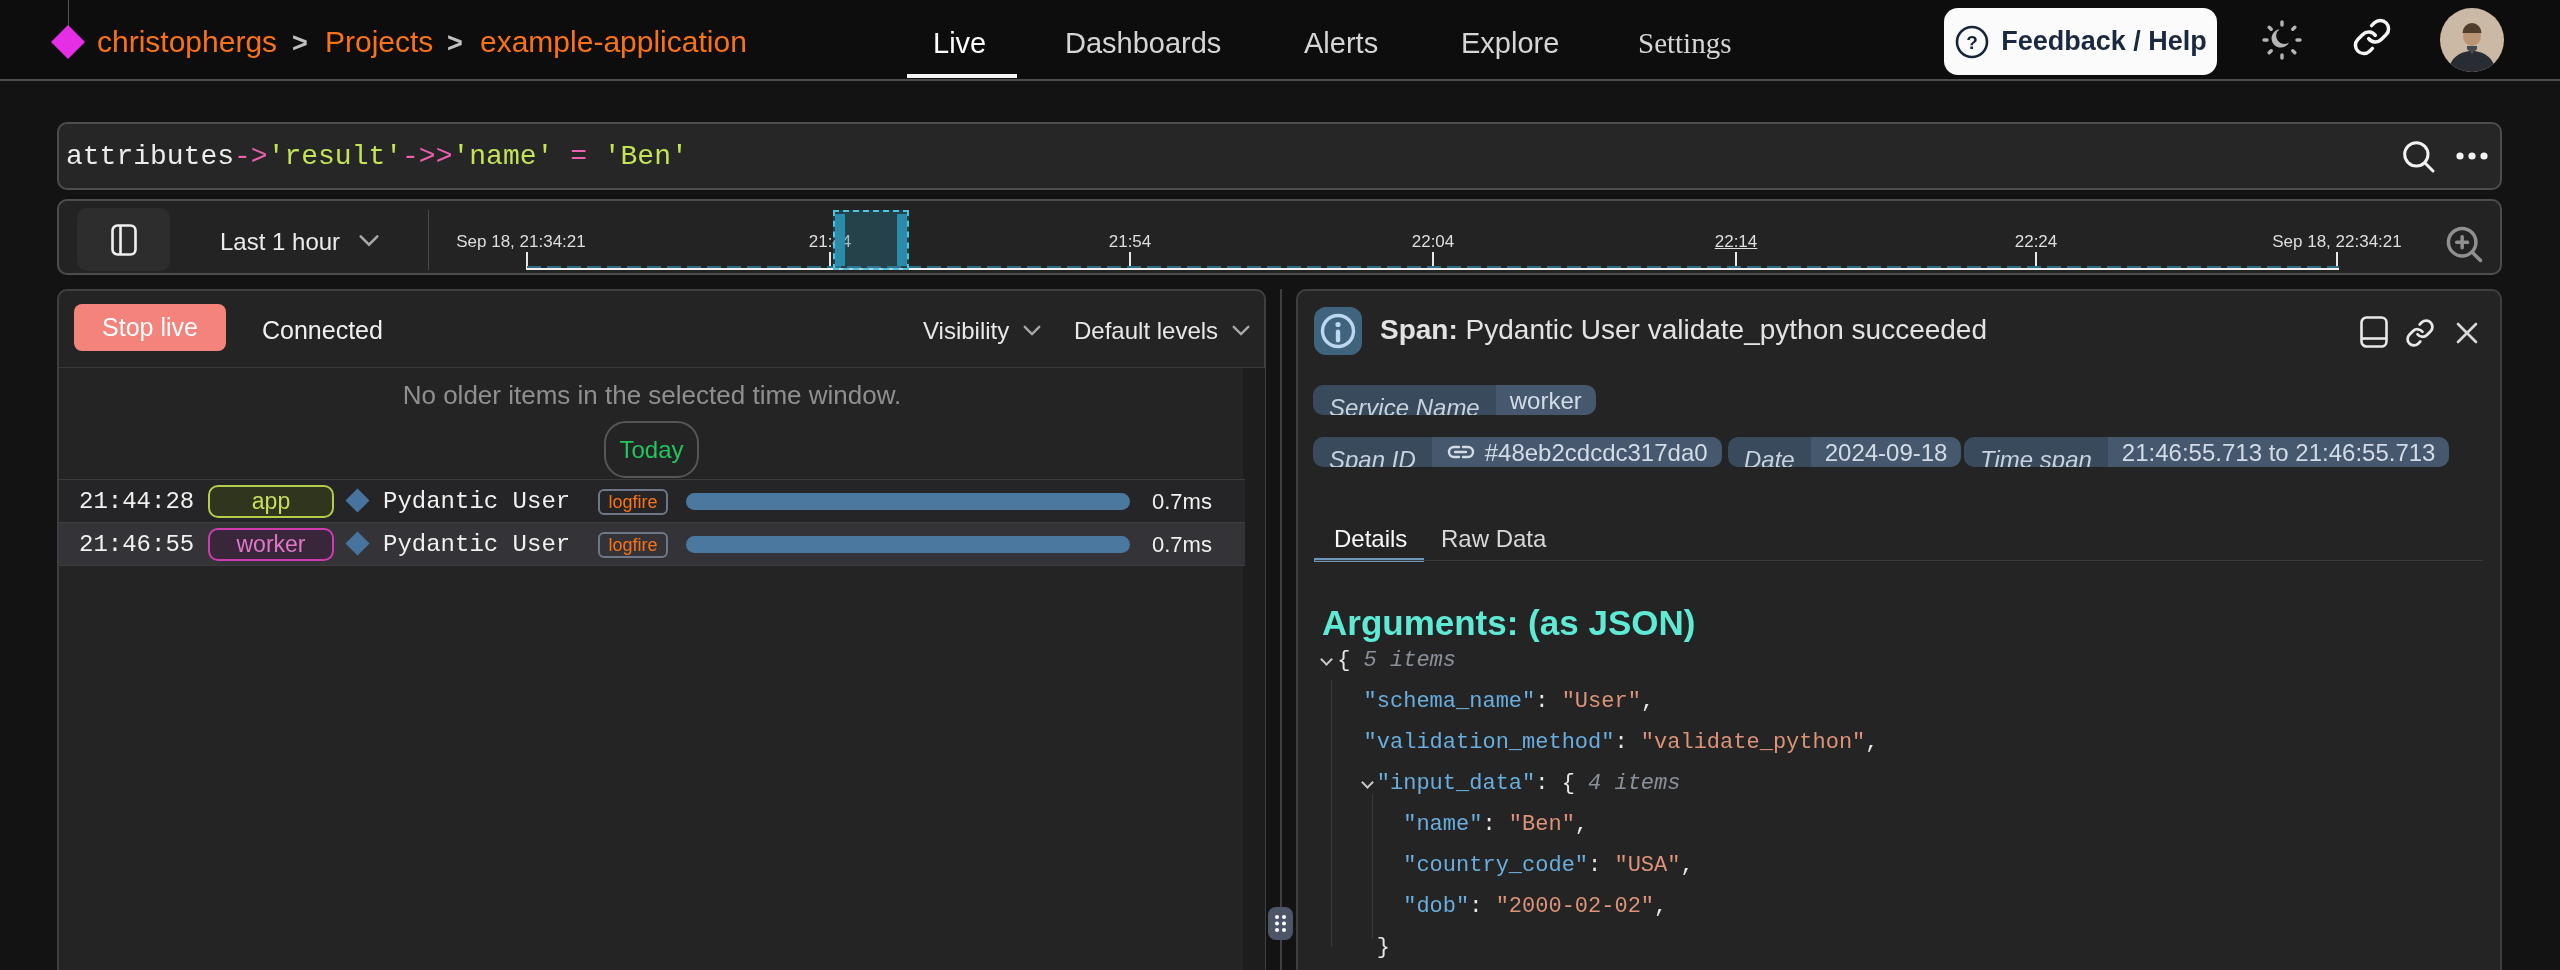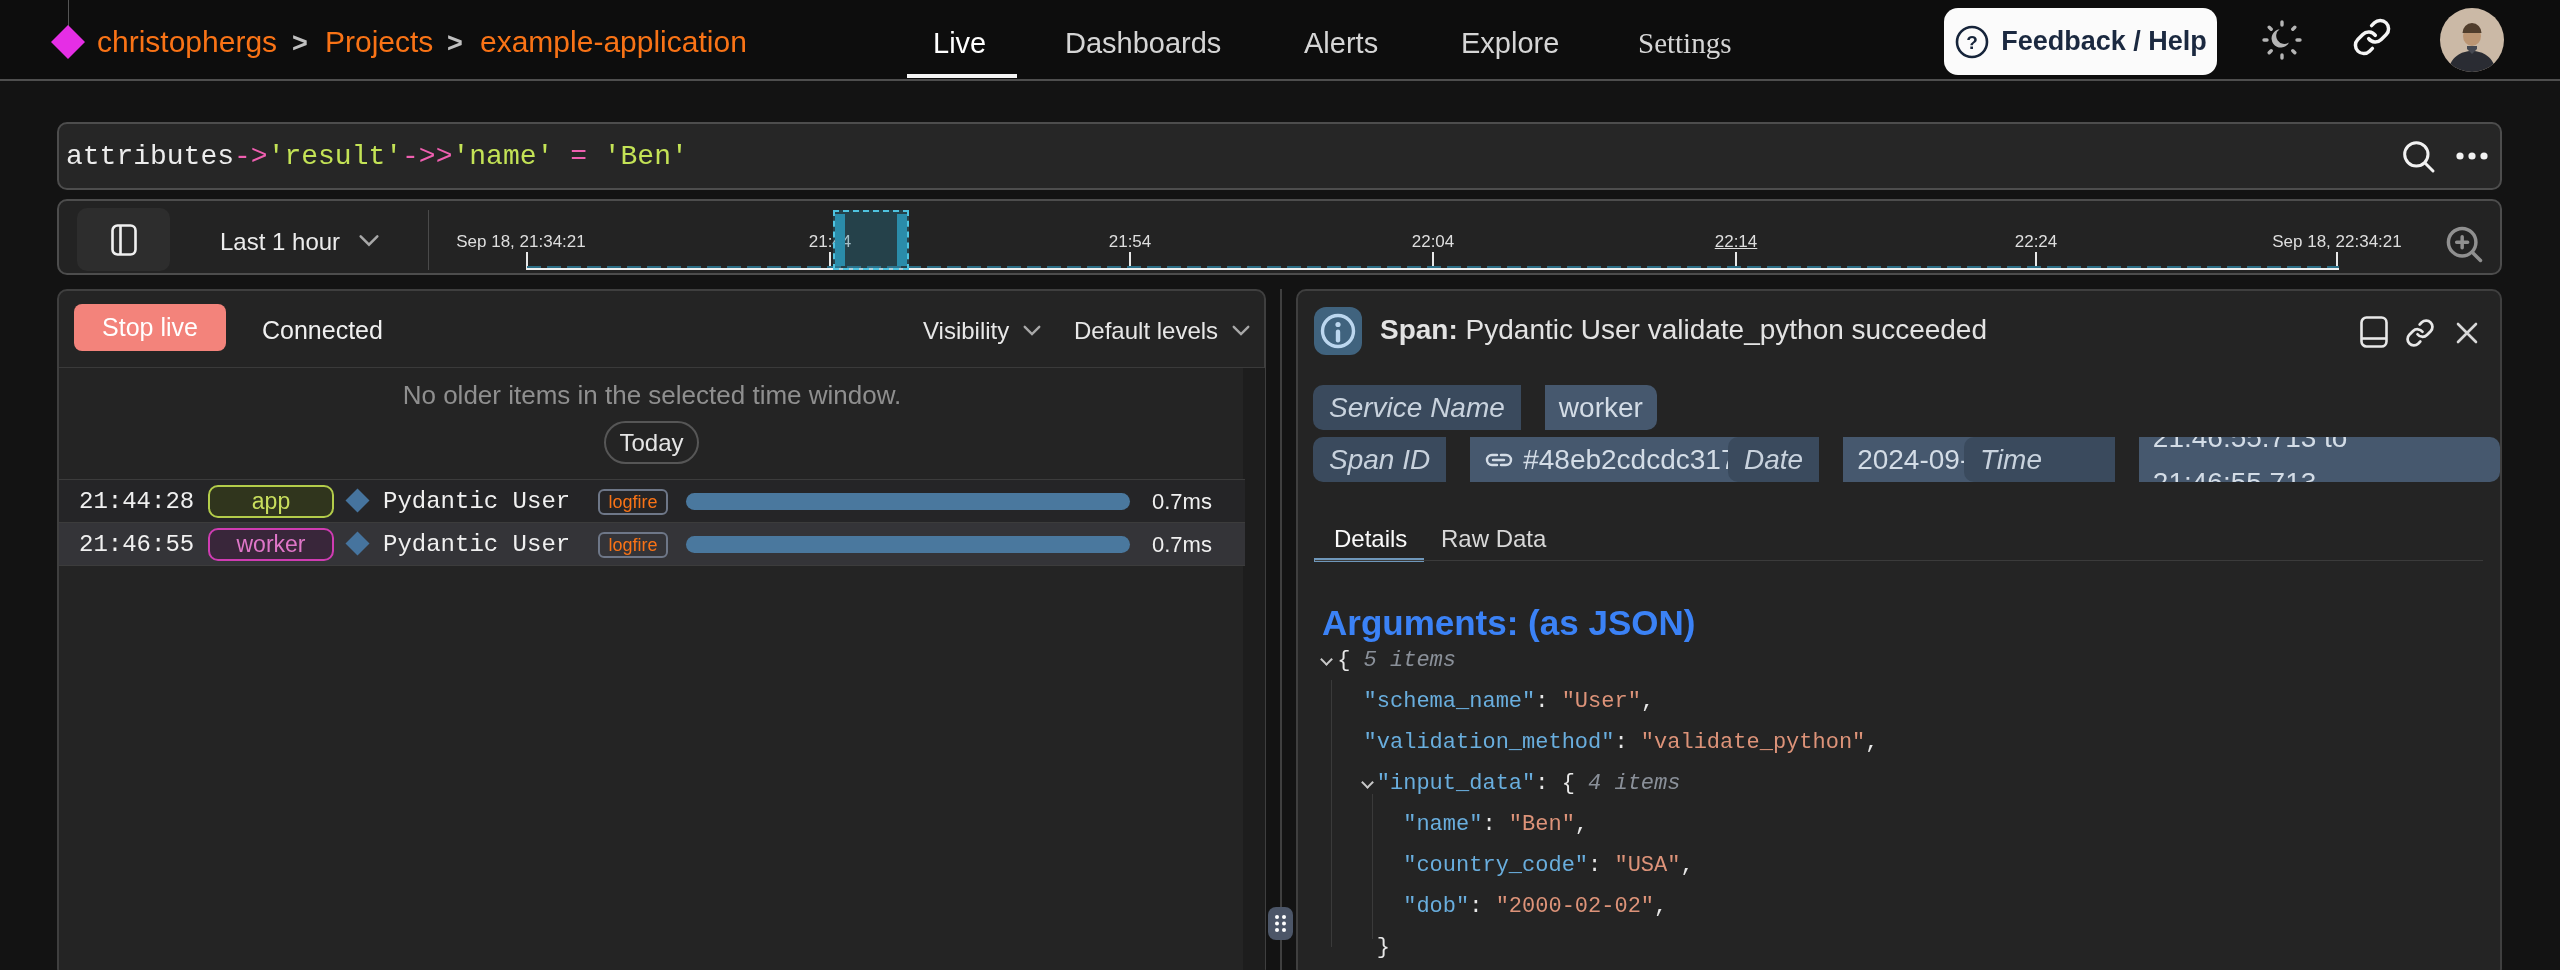--- a/index.html
+++ b/index.html
@@ -48,22 +48,22 @@
   
   #lp { position:absolute; left:57px; top:289px; width:1209px; height:690px; background:#242424;
         border:2px solid #3f3f3f; border-radius:10px; }
   #lp-head { position:absolute; left:0; top:0; width:100%; height:77px; border-bottom:1px solid #3a3a3a; }
   #stopbtn { position:absolute; left:15px; top:13px; width:152px; height:47px; background:#f3837b;
              border-radius:8px; color:#fff; font-size:25px; display:flex; align-items:center; justify-content:center; }
   #connected { position:absolute; left:203px; top:25px; font-size:25px; color:#f0f0f0; }
   .ddl { position:absolute; top:26px; font-size:24px; color:#e8e8e8; }
   #lp-gutter { position:absolute; left:1184px; top:77px; width:22px; bottom:0; background:#1d1d1d; }
   #noolder { position:absolute; left:0; top:89px; width:1186px; text-align:center; font-size:26px; color:#8f8f8f; }
-  #today { position:absolute; left:545px; top:130px; width:95px; height:43px; border:2px solid #565656;
-           border-radius:22px; color:#e5e5e5; font-size:24px; display:flex; align-items:center; justify-content:center; }
+  #today { position:absolute; left:545px; top:130px; width:95px; height:57px; border:2px solid #565656;
+           border-radius:22px; color:#22c55e; font-size:24px; display:flex; align-items:center; justify-content:center; }
   .lrow { position:absolute; left:0; width:1186px; height:43px; border-top:1px solid #3c3c3c; }
   .rtime { position:absolute; left:20px; top:8px; font-family:"Liberation Mono", monospace; font-size:24px; color:#f0f0f0; }
   .rbadge { position:absolute; left:149px; top:5px; width:126px; height:33px; border-radius:10px;
             font-size:23px; display:flex; align-items:center; justify-content:center; }
   .badge-app { border:2px solid #b3cc4a; color:#c8de5d; background:#30351d; }
   .badge-worker { border:2px solid #cf3cb2; color:#df76c8; background:#39263a; }
   .rdiamond { position:absolute; left:290px; top:12px; width:17px; height:17px; background:#46749e; transform:rotate(45deg); }
   .rname { position:absolute; left:324px; top:8px; font-family:"Liberation Mono", monospace; font-size:24px; color:#f0f0f0; }
   .rtag { position:absolute; left:539px; top:9px; width:70px; height:26px; border:2px solid #6e7788;
           border-radius:6px; color:#f97316; font-size:18px; display:flex; align-items:center; justify-content:center; }
@@ -72,29 +72,29 @@
 
   
   #divline { position:absolute; left:1280px; top:289px; width:2px; height:681px; background:#3f3f3f; }
   #draghandle { position:absolute; left:1268px; top:907px; width:25px; height:33px; background:#4c5668; border-radius:8px; }
 
   
   #rp { position:absolute; left:1296px; top:289px; width:1206px; height:690px; background:#242424;
         border:2px solid #3f3f3f; border-radius:10px; }
   #infoicon { position:absolute; left:16px; top:16px; width:48px; height:48px; background:#40637e; border-radius:12px; }
   #sptitle { position:absolute; left:82px; top:23px; font-size:28px; color:#e3e3e3; white-space:nowrap; }
-  .pill { position:absolute; height:45px; border-radius:10px; overflow:hidden; display:flex; font-size:28px;
-          color:#d3dce6; line-height:45px;gap:24px; }
+  .pill { position:absolute; height:30px; border-radius:10px; overflow:hidden; display:flex; font-size:24px;
+          color:#d3dce6; line-height:45px; }
   .pl { background:#3a4a5d; font-style:italic; padding:0 16px; color:#c8d2dd; }
   .pv { background:#46586e; padding:0 14px; display:flex; align-items:center; gap:9px; }
   .tabs-border { position:absolute; left:17px; top:269px; width:1168px; height:1px; background:#3b3b3b; }
   #tab-details { position:absolute; left:36px; top:234px; font-size:24px; color:#fafafa; }
   #tab-raw { position:absolute; left:143px; top:234px; font-size:24px; color:#d8d8d8; }
   #tab-underline { position:absolute; left:16px; top:267px; width:110px; height:4px; background:#6f97ba; }
-  #argtitle { position:absolute; left:24px; top:312px; font-size:35px; font-weight:700; color:#3b82f6; }
+  #argtitle { position:absolute; left:24px; top:312px; font-size:35px; font-weight:700; color:#5eead4; }
   #json { position:absolute; left:26px; top:349px; font-family:"Liberation Mono", monospace; font-size:22px;
           line-height:41px; color:#e8e8e8; white-space:pre; }
   .jk { color:#69aede; } .jv { color:#dd9379; } .ji { color:#8a9099; font-style:italic; }
   #jguide { position:absolute; left:33px; top:389px; width:1px; height:267px; background:#3a3a3a; }
   #jguide2 { position:absolute; left:74px; top:503px; width:1px; height:145px; background:#3a3a3a; }
   .vchev { position:absolute; width:9px; height:9px; border-right:2px solid #c8c8c8; border-bottom:2px solid #c8c8c8; transform:rotate(45deg); }
 </style>
 </head>
 <body>
 

